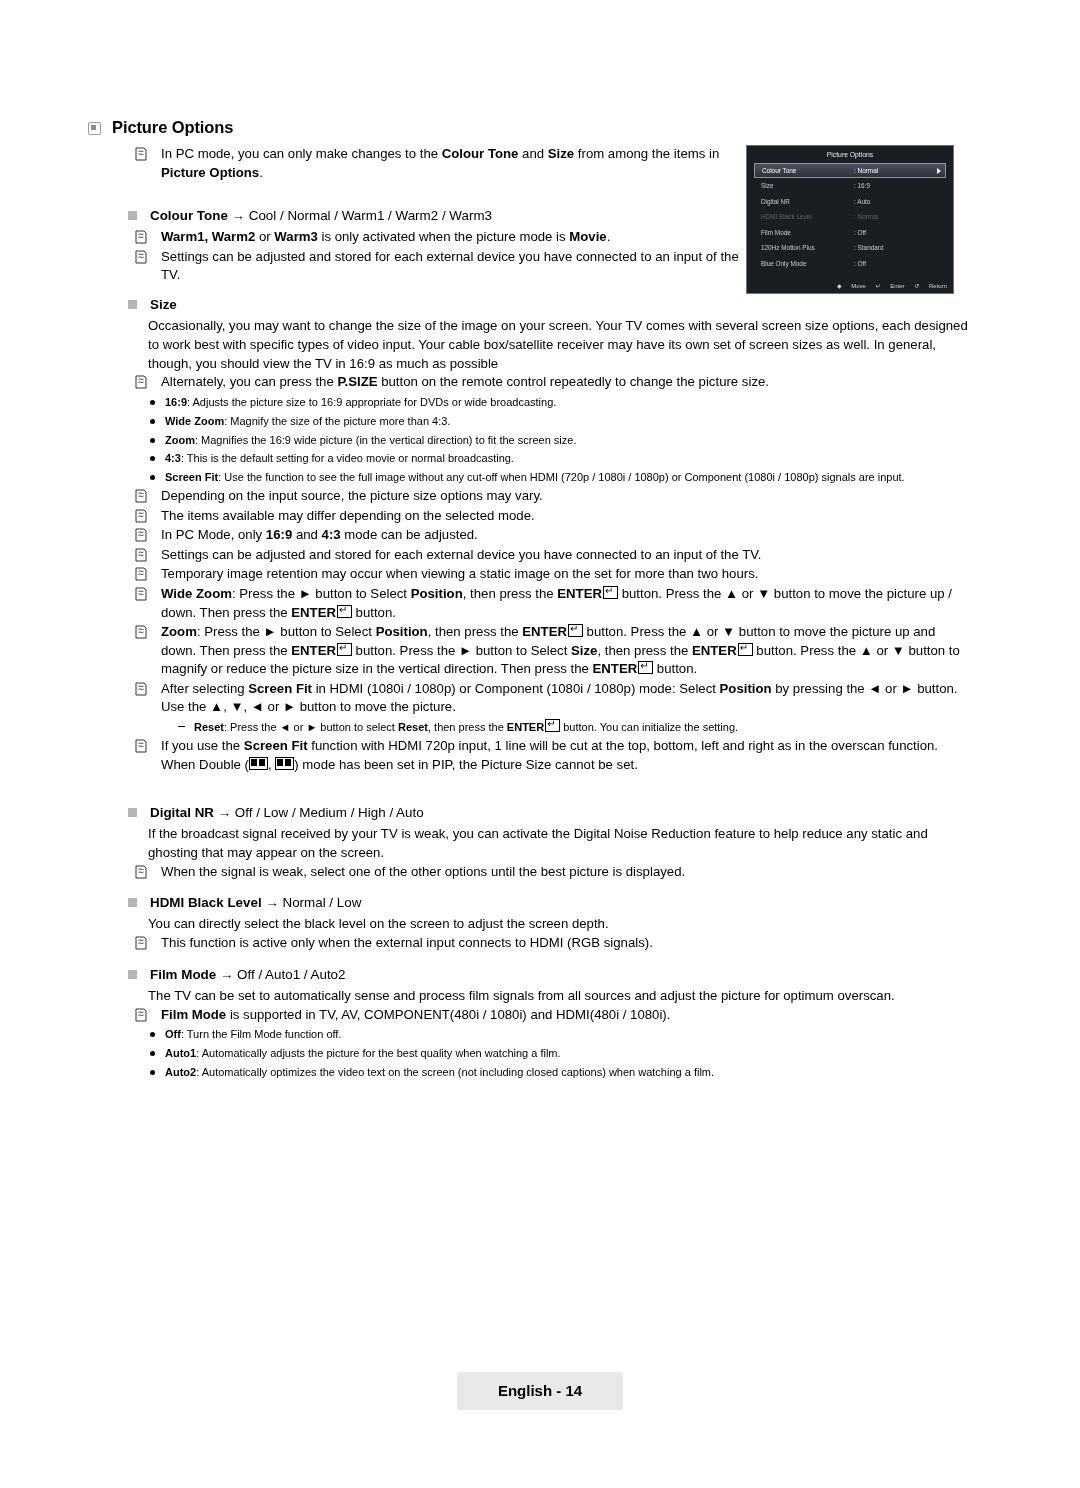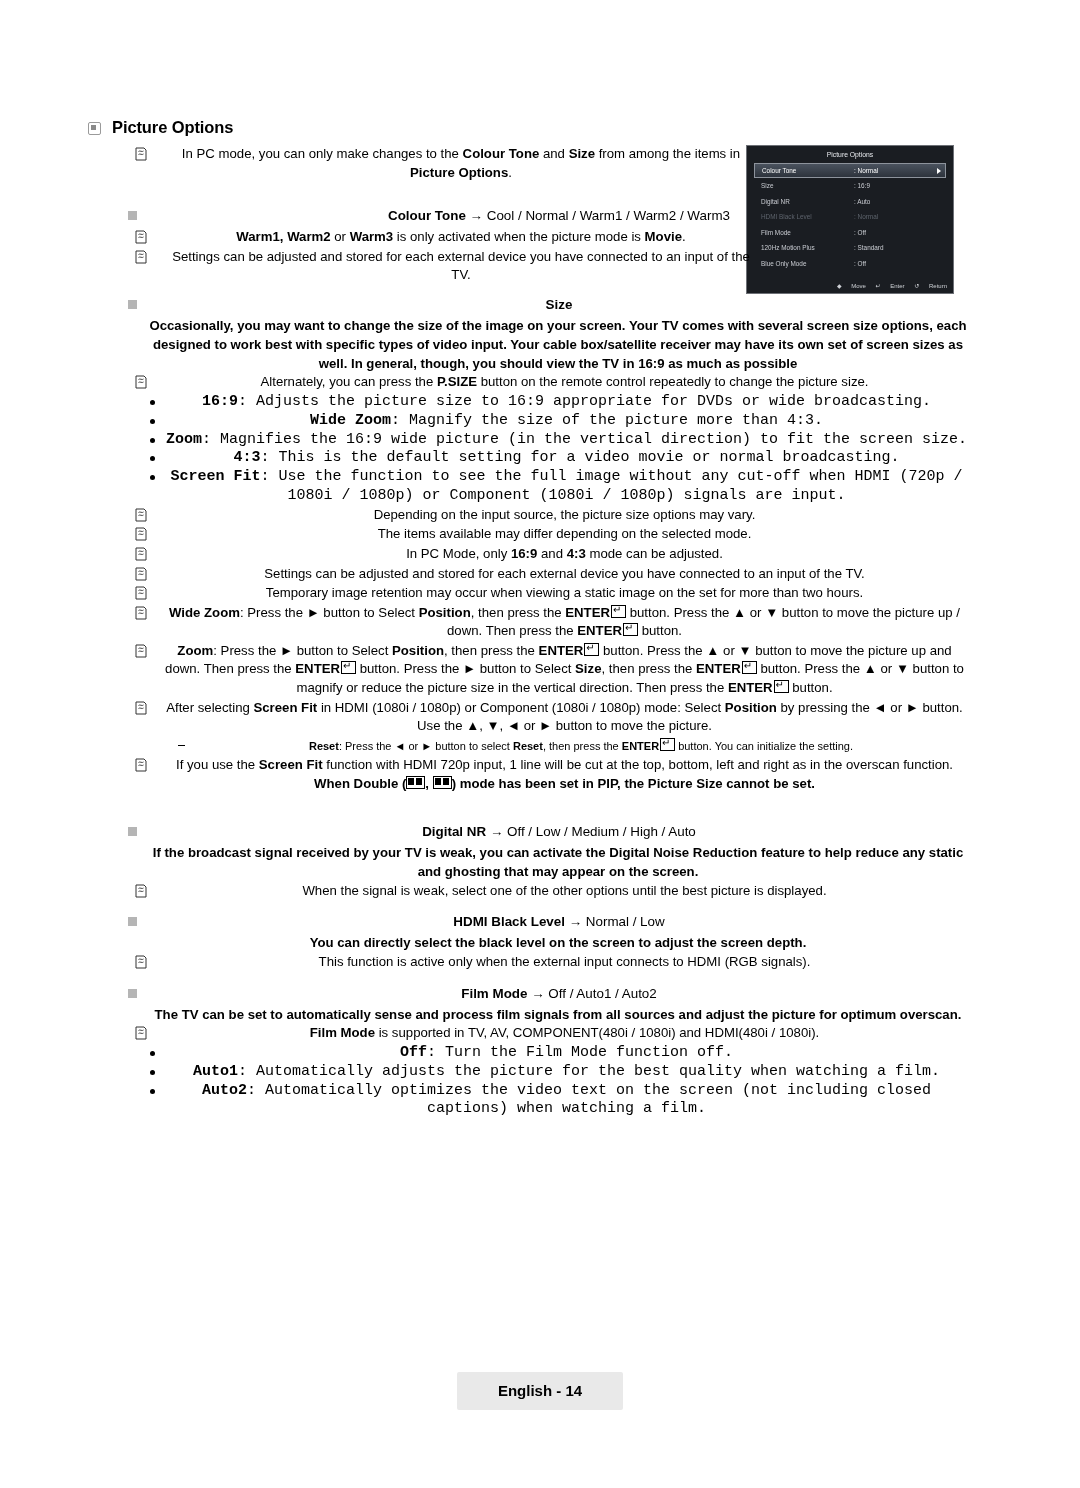--- a/index.html
+++ b/index.html
@@ -49,21 +49,20 @@
     width: 5px;
     height: 5px;
     background: #8a8a8a;
   }
 
   .content {
     position: absolute;
     left: 128px;
     top: 145px;
     width: 840px;
-    text-align: center;
   }
 
   
   .row {
     position: relative;
     font-size: 13.2px;
     line-height: 18.6px;
     margin: 0 0 0 0;
   }
   .indent-note {
@@ -99,29 +98,27 @@
     height: 9px;
     background: #b5b5b5;
   }
   .sq-head .nb { font-weight: normal; }
 
   .para {
     font-size: 13.2px;
     line-height: 18.8px;
     margin: 0;
     padding-left: 20px;
-    font-weight: bold;
   }
 
   .dot-item {
     position: relative;
     padding-left: 37px;
-    font-size: 15px;
+    font-size: 11px;
     line-height: 18.8px;
-    font-family: Liberation Mono, monospace;
   }
   .dot-item .dot {
     position: absolute;
     left: 22px;
     top: 7px;
     width: 5px;
     height: 5px;
     border-radius: 50%;
     background: #000;
   }

